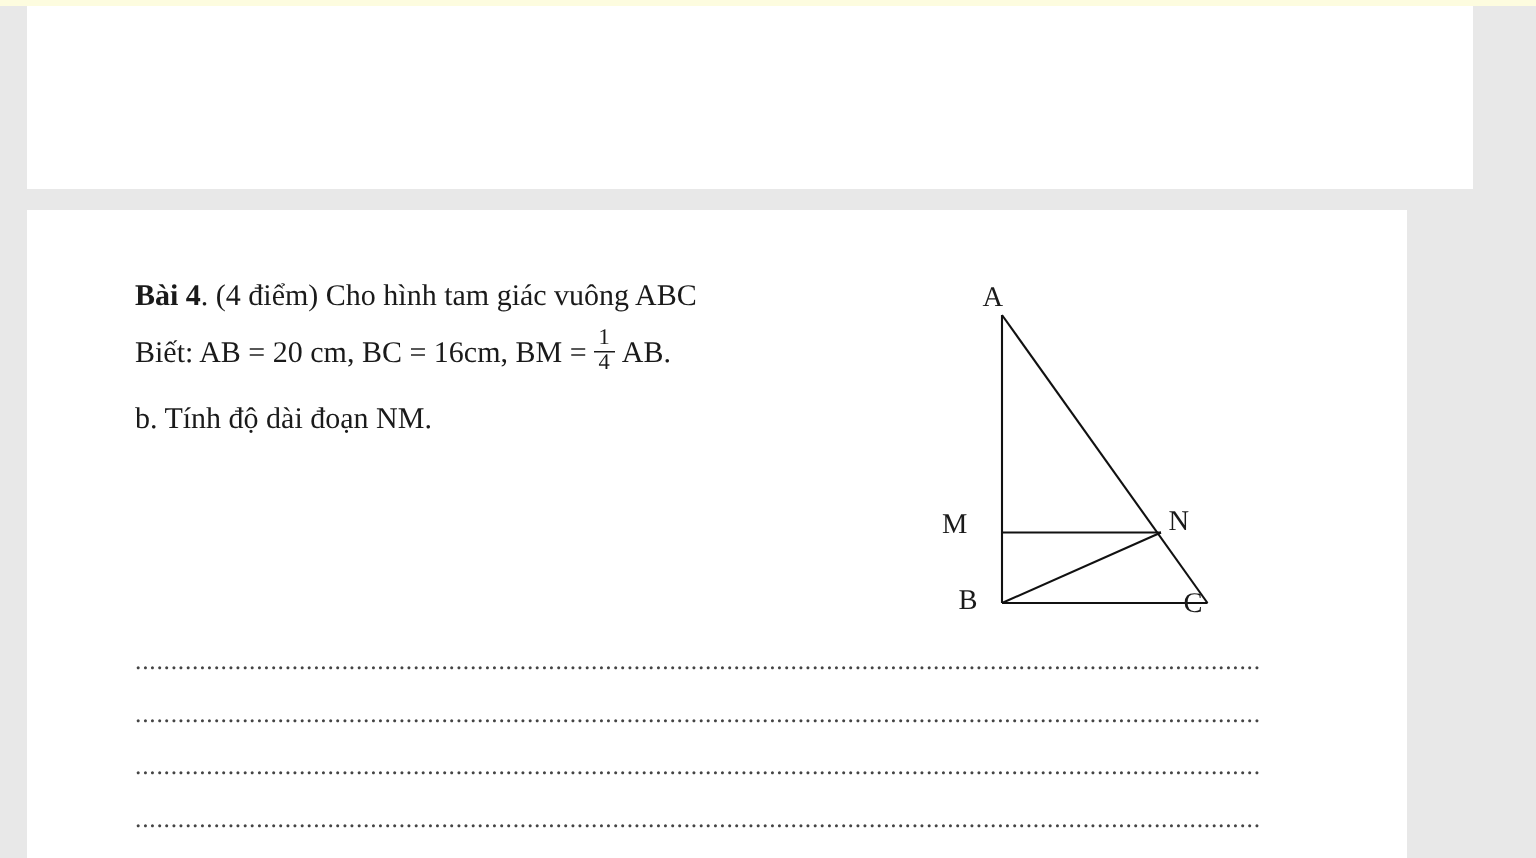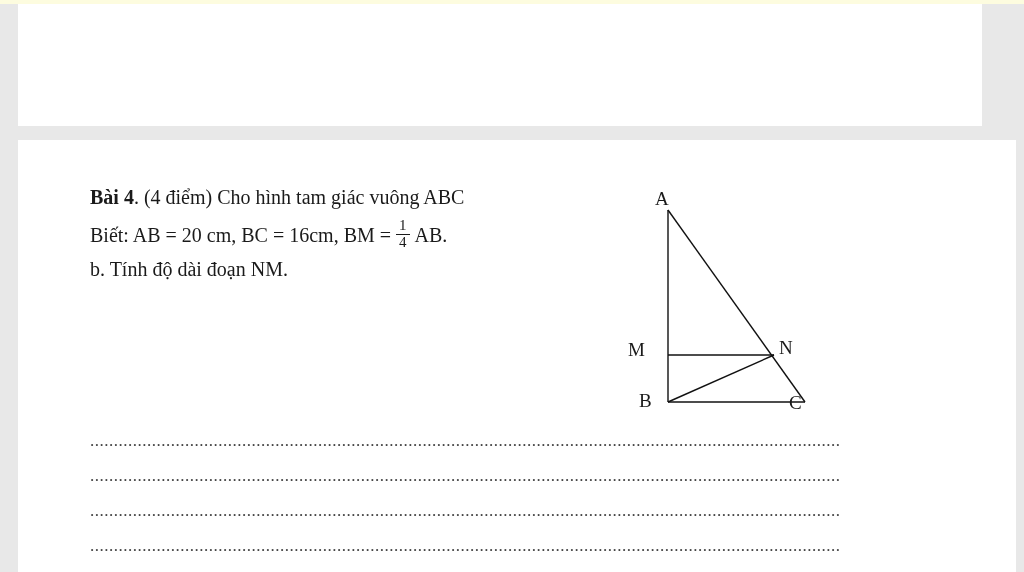--- a/index.html
+++ b/index.html
@@ -27,21 +27,21 @@
   }
   .page-prev {
     left: 18px;
     top: 4px;
     width: 964px;
     height: 122px;
   }
   .page-main {
     left: 18px;
     top: 140px;
-    width: 998px;
+    width: 920px;
     height: 432px;
   }
   .content {
     position: absolute;
     left: 0;
     top: 0;
     width: 964px;
     height: 432px;
   }
   .text-block {
@@ -86,21 +86,21 @@
     height: 1px;
     background: #1a1a1a;
   }
   .frac .den {
     padding: 0 3px;
   }
   .qa {
     margin-top: 14px;
   }
   .qb {
-    margin-top: 2px;
+    margin-top: 12px;
   }
   .figure {
     position: absolute;
     left: 575px;
     top: 40px;
     width: 270px;
     height: 250px;
   }
   .figure svg {
     display: block;

